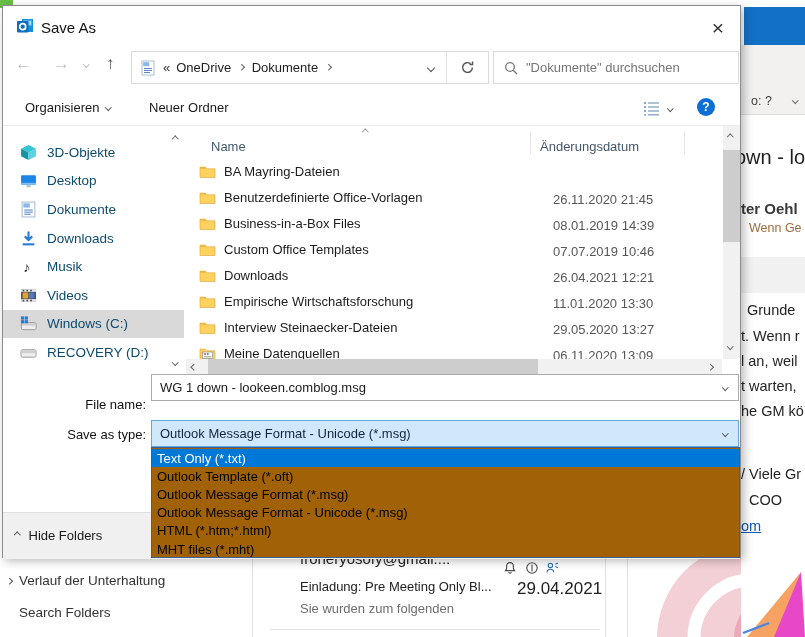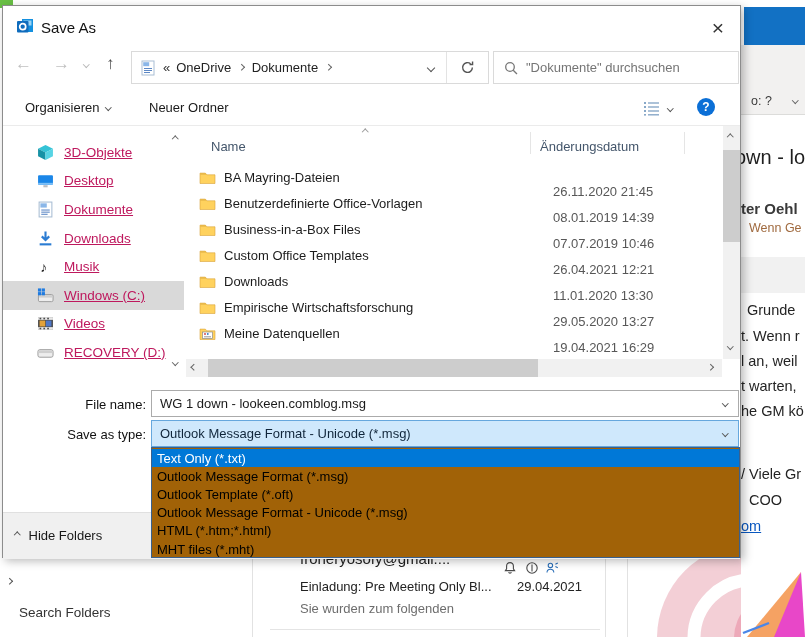--- a/index.html
+++ b/index.html
@@ -27,21 +27,21 @@
   .frag-sender  { left:0; top:200px; font-size:15px; font-weight:bold; color:#3a3a3a; }
   .frag-to      { left:8px; top:221px; font-size:12.5px; color:#a06a3f; }
   .gray-band { position:absolute; left:0; top:257px; width:64px; height:36px; background:#f1f1f1; }
   .frag-link { left:0; top:518px; color:#0a58c0; text-decoration:underline; }
 
   .bottom-strip { left:0; top:558px; width:741px; height:79px; background:#fff; overflow:hidden; }
   .bnav { position:absolute; font-size:13.5px; color:#333; white-space:nowrap; }
   .vline { position:absolute; top:0; bottom:0; width:1px; background:#e2e2e2; }
   .msg-sender { position:absolute; left:300px; top:-8px; font-size:15px; color:#1f1f1f; white-space:nowrap; }
   .msg-subject { position:absolute; left:300px; top:21px; font-size:13px; color:#222; white-space:nowrap; }
-  .msg-date { position:absolute; left:517px; top:21px; font-size:13px; color:#222; }
+  .msg-date { position:absolute; left:517px; top:21px; font-size:17px; color:#222; }
   .msg-preview { position:absolute; left:300px; top:43px; font-size:13px; color:#6d6d6d; white-space:nowrap; }
   .msg-hline { position:absolute; left:270px; top:71px; width:330px; height:1px; background:#e4e4e4; }
   .mini-ic { position:absolute; width:14px; height:14px; }
   .mini-ic svg { width:100%; height:100%; }
 
   
   .dialog { left:2px; top:5px; width:739px; height:553px; background:#fff; border:1px solid #8c8c8c;
             box-shadow:3px 3px 9px rgba(0,0,0,0.28); z-index:5; }
   .dlg-title { position:absolute; left:38px; top:13px; font-size:15px; color:#121212; }
   .dlg-icon { position:absolute; left:13px; top:11px; width:18px; height:18px; }
@@ -72,33 +72,33 @@
   .searchbox input::placeholder { color:#757575; }
 
   .tbtn { position:absolute; top:94px; display:flex; align-items:center; gap:7px; font-size:13px; color:#1a1a1a; }
   .viewgrp { position:absolute; left:640px; top:95px; display:flex; align-items:center; gap:8px; }
   .viewgrp svg { width:17px; height:15px; }
   .helpbtn { position:absolute; left:694px; top:92px; width:18px; height:18px; border-radius:50%; background:#0b6fd6; color:#fff;
              font-size:12px; font-weight:bold; display:flex; align-items:center; justify-content:center; }
   .tb-line { position:absolute; left:0; right:0; top:119px; height:1px; background:#ebebeb; }
 
   .sidebar { position:absolute; left:0; top:124px; width:181px; height:254px; overflow:hidden; padding-top:8px; }
-  .sb-item { height:28.6px; display:flex; align-items:center; padding-left:34px; gap:10px; font-size:13.5px; color:#be185d; white-space:nowrap;text-decoration:underline; }
+  .sb-item { height:28.6px; display:flex; align-items:center; padding-left:17px; gap:10px; font-size:13.5px; color:#0c4a6e; white-space:nowrap; }
   .sb-item.hl { background:#d9d9d9; }
   .ic { display:inline-block; }
   .ic svg { width:100%; height:100%; display:block; }
   .sb-ic { width:17px; height:17px; }
   .sb-scroll-up { left:170px; top:131px; }
   .sb-scroll-dn { left:170px; top:354px; }
 
   .filelist { position:absolute; left:183px; top:120px; width:554px; height:258px; }
   .col-h { position:absolute; font-size:13px; color:#44566b; white-space:nowrap; }
   .colline { position:absolute; top:6px; width:1px; height:22px; background:#e5e5e5; }
   .rows { position:absolute; left:0; top:38px; width:536px; height:195px; overflow:hidden; }
-  .frow { position:relative; height:26px; display:flex; align-items:center; }
+  .frow { position:relative; height:26px; display:flex; }
   .row-ic { width:17px; height:15px; margin-left:13px; }
   .fname { margin-left:8px; font-size:13px; color:#1c1c1c; white-space:nowrap; }
   .fdate { position:absolute; left:367px; font-size:13px; color:#575757; white-space:nowrap;margin-top:28px; }
 
   .hscroll { position:absolute; left:0; top:233px; width:536px; height:18px; background:#f1f1f1; }
   .hthumb { position:absolute; left:22px; top:0; width:330px; height:18px; background:#cdcdcd; }
   .vscroll { position:absolute; left:537px; top:0; width:17px; height:233px; background:#f1f1f1; }
   .vthumb { position:absolute; left:0; top:24px; width:17px; height:92px; background:#cdcdcd; }
 
   .f-label { position:absolute; font-size:13px; color:#111; text-align:right; }
@@ -140,20 +140,21 @@
     <span class="frag frag-link">om</span>
     <svg class="abs" style="left:0; top:560px;" width="64" height="77">
       <polygon points="60,12 6,77 44,77" fill="#f5a263"></polygon>
       <polygon points="60,12 33,77 64,77" fill="#e847c8"></polygon>
       <path d="M2,73 L28,63" stroke="#4a86e8" stroke-width="2.4" fill="none"></path>
     </svg>
   </div>
 
   <div class="abs bottom-strip">
     <span class="chev right s abs" style="left:7px; top:21px; border-color:#555;"></span>
+    <span class="bnav abs" style="left:19px; top:15px;">Verlauf der Unterhaltung</span>
     <span class="bnav abs" style="left:19px; top:47px;">Search Folders</span>
     <div class="vline" style="left:252px;"></div>
 
     <div>
       <span class="msg-sender">froneryosofy@gmail....</span>
       <span class="mini-ic" style="left:503px; top:3px;">
         <svg viewBox="0 0 14 14">
             <path d="M7 1.6c-2.3 0-3.4 1.7-3.4 3.4v2.8L2.4 9.6h9.2l-1.2-1.8V5c0-1.7-1.1-3.4-3.4-3.4z" fill="none" stroke="#4a4a4a" stroke-width="1.1"></path>
             <path d="M5.8 11a1.2 1.2 0 0 0 2.4 0" fill="none" stroke="#4a4a4a" stroke-width="1.1"></path>
           </svg>
@@ -313,55 +314,55 @@
           <span>Downloads</span>
         </div>
         <div class="sb-item">
           <span class="ic sb-ic">
             <svg viewBox="0 0 16 16">
               <text x="3" y="13" font-size="13" fill="#222">♪</text>
             </svg>
           </span>
           <span>Musik</span>
         </div>
-        <div class="sb-item hl">
-          <span class="ic sb-ic">
-            <svg viewBox="0 0 18 16">
-              <rect x="1.5" y="7" width="15.5" height="7.5" rx="1.5" fill="#ededed" stroke="#9a9a9a"></rect>
-              <rect x="2.2" y="7.6" width="14" height="2.6" fill="#cfcfcf"></rect>
-              <g fill="#1f7be0">
-                <rect x="1" y="0.5" width="3.4" height="3.4"></rect>
-                <rect x="5" y="0.5" width="3.4" height="3.4"></rect>
-                <rect x="1" y="4.4" width="3.4" height="3.4"></rect>
-                <rect x="5" y="4.4" width="3.4" height="3.4"></rect>
-              </g>
-            </svg>
-          </span>
-          <span>Windows (C:)</span>
-        </div>
         <div class="sb-item">
           <span class="ic sb-ic">
             <svg viewBox="0 0 16 16">
               <rect x="1" y="2" width="14" height="12" fill="#4a4a4a"></rect>
               <rect x="1" y="2" width="14" height="2.6" fill="#e8e8e8"></rect>
               <rect x="1" y="11.4" width="14" height="2.6" fill="#e8e8e8"></rect>
               <g fill="#4a4a4a">
                 <rect x="2.4" y="2.6" width="1.6" height="1.5"></rect>
                 <rect x="6" y="2.6" width="1.6" height="1.5"></rect>
                 <rect x="9.6" y="2.6" width="1.6" height="1.5"></rect>
                 <rect x="2.4" y="12" width="1.6" height="1.5"></rect>
                 <rect x="6" y="12" width="1.6" height="1.5"></rect>
                 <rect x="9.6" y="12" width="1.6" height="1.5"></rect>
               </g>
               <rect x="2.4" y="5.2" width="5.4" height="5.6" fill="#e2a23b"></rect>
               <rect x="8.4" y="5.2" width="5.2" height="5.6" fill="#4f78c9"></rect>
             </svg>
           </span>
           <span>Videos</span>
         </div>
+        <div class="sb-item hl">
+          <span class="ic sb-ic">
+            <svg viewBox="0 0 18 16">
+              <rect x="1.5" y="7" width="15.5" height="7.5" rx="1.5" fill="#ededed" stroke="#9a9a9a"></rect>
+              <rect x="2.2" y="7.6" width="14" height="2.6" fill="#cfcfcf"></rect>
+              <g fill="#1f7be0">
+                <rect x="1" y="0.5" width="3.4" height="3.4"></rect>
+                <rect x="5" y="0.5" width="3.4" height="3.4"></rect>
+                <rect x="1" y="4.4" width="3.4" height="3.4"></rect>
+                <rect x="5" y="4.4" width="3.4" height="3.4"></rect>
+              </g>
+            </svg>
+          </span>
+          <span>Windows (C:)</span>
+        </div>
         <div class="sb-item">
           <span class="ic sb-ic">
             <svg viewBox="0 0 18 16">
               <rect x="1" y="5" width="16" height="8" rx="2" fill="#ededed" stroke="#9a9a9a"></rect>
               <rect x="1.8" y="5.8" width="14.4" height="2.8" fill="#cfcfcf"></rect>
             </svg>
           </span>
           <span>RECOVERY (D:)</span>
         </div>
       </div>
@@ -428,20 +429,30 @@
           </div>
           <div class="frow">
             <span class="ic row-ic">
               <svg viewBox="0 0 17 14">
                 <path d="M1 2.6 L6.3 2.6 L7.9 4.3 L16 4.3 L16 13 L1 13 Z" fill="#ffd25e" stroke="#d8a33a" stroke-width="0.6"></path>
                 <path d="M1 2.6 L6.3 2.6 L7.9 4.3 L1 4.3 Z" fill="#e8b84b"></path>
               </svg>
             </span>
             <span class="fname">Empirische Wirtschaftsforschung</span>
             <span class="fdate">29.05.2020 13:27</span>
+          </div>
+          <div class="frow">
+            <span class="ic row-ic">
+              <svg viewBox="0 0 17 14">
+                <path d="M1 2.6 L6.3 2.6 L7.9 4.3 L16 4.3 L16 13 L1 13 Z" fill="#ffd25e" stroke="#d8a33a" stroke-width="0.6"></path>
+                <path d="M1 2.6 L6.3 2.6 L7.9 4.3 L1 4.3 Z" fill="#e8b84b"></path>
+              </svg>
+            </span>
+            <span class="fname">Interview Steinaecker-Dateien</span>
+            <span class="fdate">06.11.2020 13:09</span>
           </div>
           <div class="frow">
             <span class="ic row-ic">
               <svg viewBox="0 0 17 14">
                 <path d="M1 2.6 L6.3 2.6 L7.9 4.3 L16 4.3 L16 13 L1 13 Z" fill="#ffd25e" stroke="#d8a33a" stroke-width="0.6"></path>
                 <rect x="3.5" y="5.5" width="10" height="6.5" fill="#fff" stroke="#8a8a8a" stroke-width="0.7"></rect>
                 <circle cx="6" cy="7.5" r="0.9" fill="#d33a3a"></circle>
                 <circle cx="8.8" cy="7.5" r="0.9" fill="#2a7bc4"></circle>
                 <rect x="5" y="9.8" width="7" height="1" fill="#999"></rect>
               </svg>
@@ -457,43 +468,43 @@
         <span class="chev right s abs" style="left:522px; top:6px; border-color:#666;"></span>
       </div>
       <div class="vscroll">
         <span class="chev up s abs" style="left:5px; top:9px; border-color:#666;"></span>
         <div class="vthumb"></div>
         <span class="chev down s abs" style="left:5px; top:218px; border-color:#666;"></span>
       </div>
     </div>
 
     <span class="f-label" style="left:40px; top:391px; width:103px;">File name:</span>
-    <div class="combo" style="top:384px;">
+    <div class="combo" style="top:368px;">
       <input type="text" value="WG 1 down - lookeen.comblog.msg" style="">
       <span class="chev down s cv" style="border-color:#555;"></span>
     </div>
 
     <span class="f-label" style="left:20px; top:421px; width:123px;">Save as type:</span>
     <div class="combo open" style="top:414px;">
       <span class="val">Outlook Message Format - Unicode (*.msg)</span>
       <span class="chev down s cv" style="border-color:#555;"></span>
     </div>
 
     <div class="bottombar">
       <div class="hidefolders">
         <span class="chev up s" style="border-color:#555;"></span>
         <span>Hide Folders</span>
       </div>
     </div>
 
     <div class="dropdown">
       <div id="ft-options" style="padding-top:1px;">
           <div class="opt sel">Text Only (*.txt)</div>
+          <div class="opt">Outlook Template (*.oft)</div>
           <div class="opt">Outlook Message Format (*.msg)</div>
-          <div class="opt">Outlook Template (*.oft)</div>
           <div class="opt">Outlook Message Format - Unicode (*.msg)</div>
           <div class="opt">HTML (*.htm;*.html)</div>
           <div class="opt">MHT files (*.mht)</div>
         </div>
     </div>
 
   </div>
 </div>
 
 </body></html>

